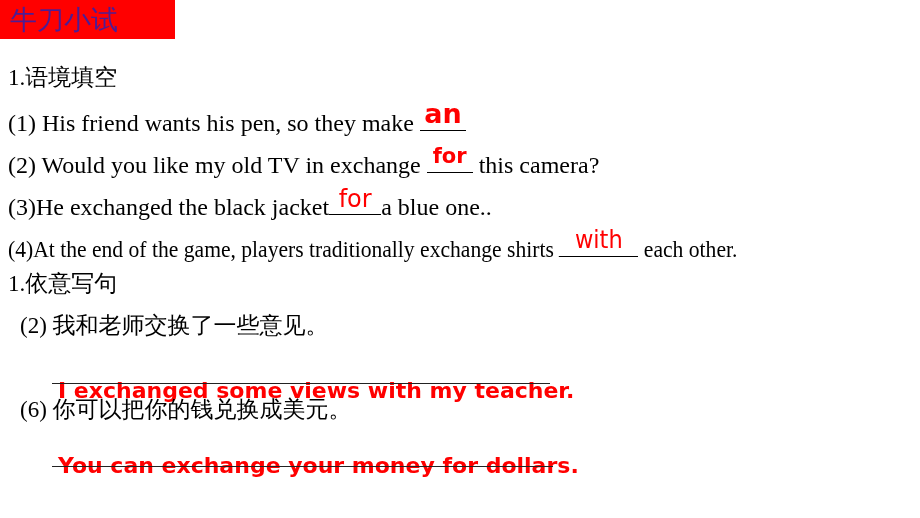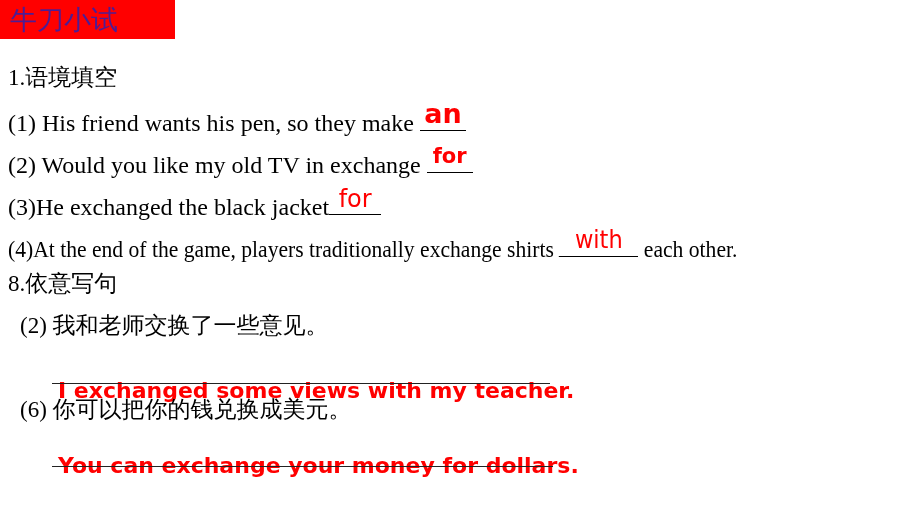--- a/index.html
+++ b/index.html
@@ -113,27 +113,27 @@
 </head>
 <body>
 
 <div class="banner"></div>
 <div class="banner-text">牛刀小试</div>
 
 <div class="line serif-cn" style="left:8px; top:64px;">1.语境填空</div>
 
 <div class="line serif-en" style="left:8px; top:106px;"><span>(1) </span><span>His friend wants his pen, so they make </span><span class="blank b-an"><span class="fill">an</span></span></div>
 
-<div class="line serif-en" style="left:8px; top:148px;"><span>(2) </span><span>Would you like my old TV in exchange </span><span class="blank b-for1"><span class="fill">for</span></span></div>
+<div class="line serif-en" style="left:8px; top:148px;"><span>(2) </span><span>Would you like my old TV in exchange </span><span class="blank b-for1"><span class="fill">for</span></span><span> this camera?</span></div>
 
-<div class="line serif-en" style="left:8px; top:190px;text-align:right;"><span>(3)</span><span>He exchanged the black jacket</span><span class="blank b-for2"><span class="fill">for</span></span></div>
+<div class="line serif-en" style="left:8px; top:190px;text-align:right;"><span>(3)</span><span>He exchanged the black jacket</span><span class="blank b-for2"><span class="fill">for</span></span><span>a blue one..</span></div>
 
 <div class="line serif-en-narrow" style="left:8px; top:232px;"><span>(4)</span><span>At the end of the game, players traditionally exchange shirts </span><span class="blank b-with"><span class="fill">with</span></span><span> each other.</span></div>
 
-<div class="line serif-cn" style="left:8px; top:270px;">8.依意写句</div>
+<div class="line serif-cn" style="left:8px; top:270px;">1.依意写句</div>
 
 <div class="line cn-hand" style="left:20px; top:312px;">(2) 我和老师交换了一些意见。</div>
 
 <div class="line answer-red" style="left:58px; top:358px;">I exchanged some views with my teacher.</div>
 <div class="rule" style="left:52px; top:383px; width:498px;"></div>
 
 <div class="line cn-hand" style="left:20px; top:396px;">(6) 你可以把你的钱兑换成美元。</div>
 
 <div class="line answer-red" style="left:58px; top:433px;">You can exchange your money for dollars.</div>
 <div class="rule" style="left:52px; top:466px; width:501px;"></div>

